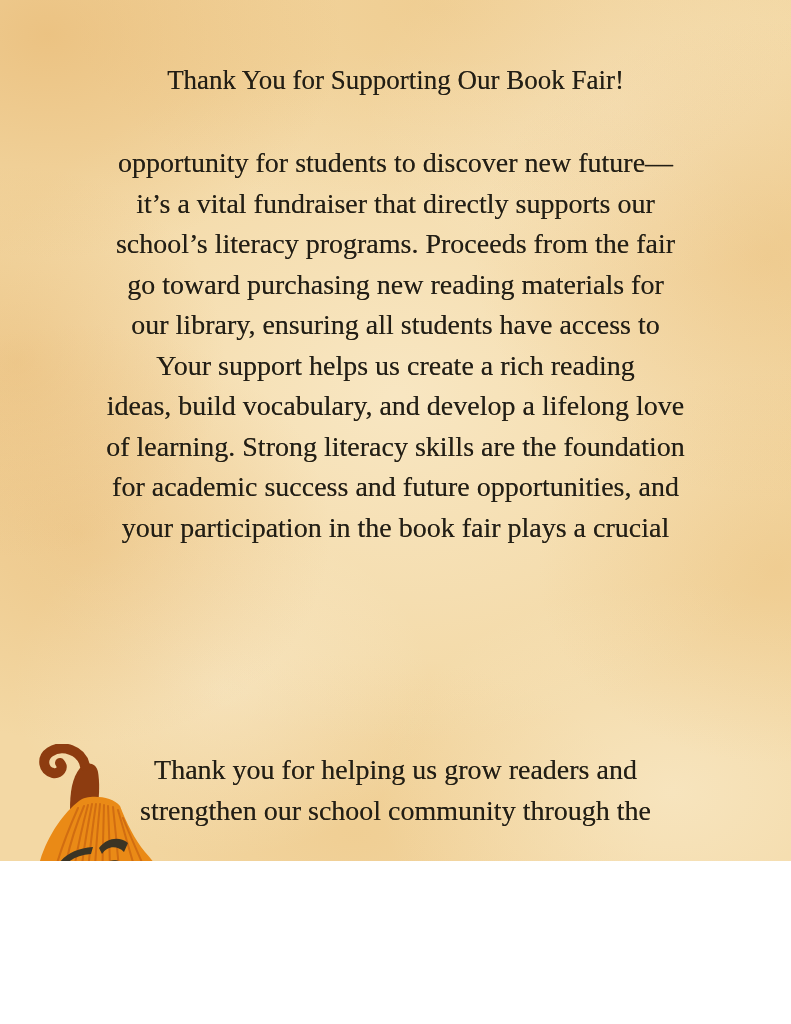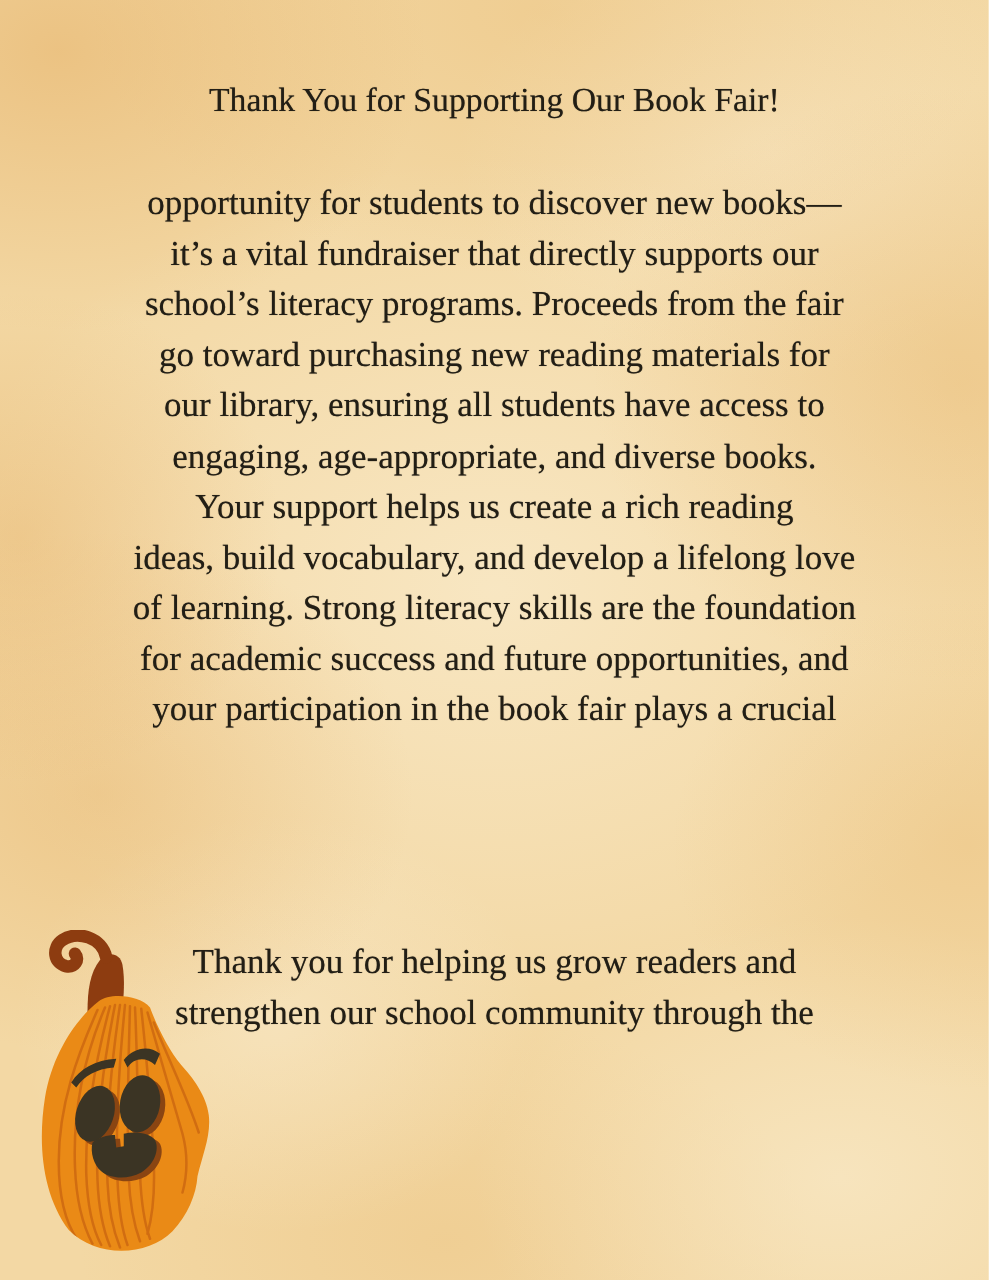--- a/index.html
+++ b/index.html
@@ -1,19 +1,19 @@
 <!DOCTYPE html>
 <html><head>
 <meta charset="utf-8">
 <style>
   html, body { margin: 0; padding: 0; }
   .page {
     position: relative;
     width: 791px;
-    height: 1024px;
+    height: 861px;
     overflow: hidden;
     font-family: "Liberation Serif", "DejaVu Serif", serif;
     color: #221e15;
     background-color: #f3d8a4;
     background-image:
       radial-gradient(ellipse 420px 320px at 6% 4%,   rgba(224,162,80,0.40), transparent 70%),
       radial-gradient(ellipse 300px 280px at 2% 42%,  rgba(226,167,88,0.35), transparent 70%),
       radial-gradient(ellipse 360px 300px at 10% 62%, rgba(224,162,80,0.30), transparent 70%),
       radial-gradient(ellipse 520px 300px at 55% 1%,  rgba(230,178,100,0.28), transparent 70%),
       radial-gradient(ellipse 420px 340px at 97% 30%, rgba(228,172,94,0.30), transparent 70%),
@@ -58,26 +58,25 @@
   }
 </style>
 </head>
 <body>
 
 <div class="page">
 
   <div class="title">Thank You for Supporting Our Book Fair!</div>
 
   <div class="para para1">
-    <div class="line">opportunity for students to discover new books—</div>
+    <div class="line">opportunity for students to discover new future—</div>
     <div class="line">it’s a vital fundraiser that directly supports our</div>
     <div class="line">school’s literacy programs. Proceeds from the fair</div>
     <div class="line">go toward purchasing new reading materials for</div>
     <div class="line">our library, ensuring all students have access to</div>
-    <div class="line">engaging, age-appropriate, and diverse books.</div>
     <div class="line">Your support helps us create a rich reading</div>
     <div class="line">ideas, build vocabulary, and develop a lifelong love</div>
     <div class="line">of learning. Strong literacy skills are the foundation</div>
     <div class="line">for academic success and future opportunities, and</div>
     <div class="line">your participation in the book fair plays a crucial</div>
   </div>
 
   <div class="para para2">
     <div class="line">Thank you for helping us grow readers and</div>
     <div class="line">strengthen our school community through the</div>

